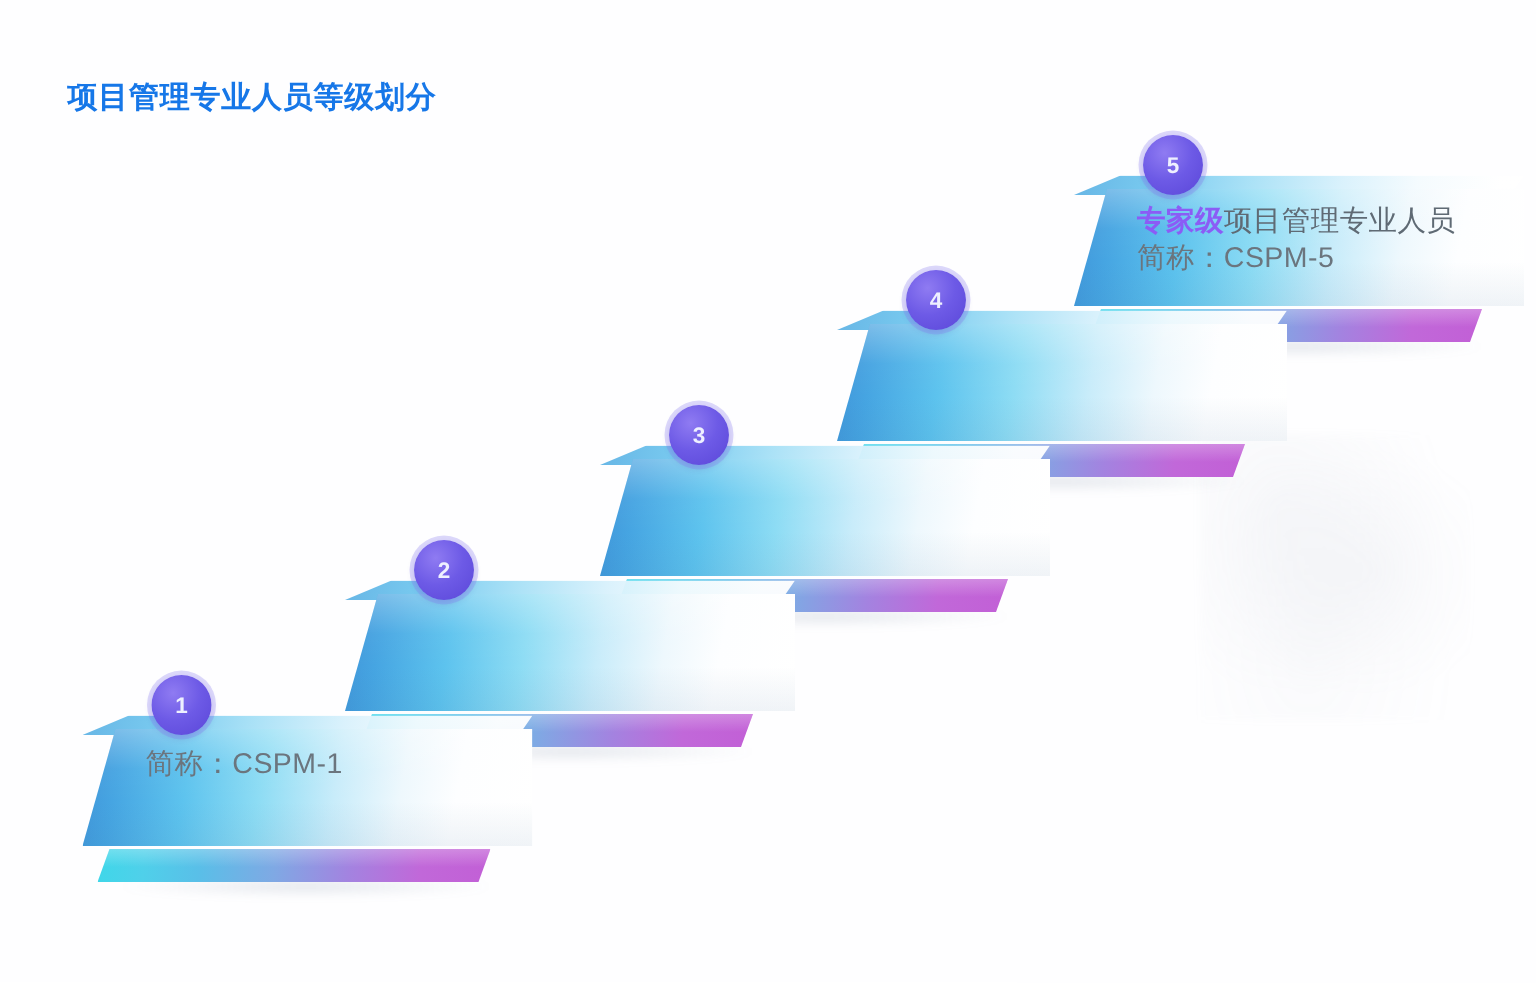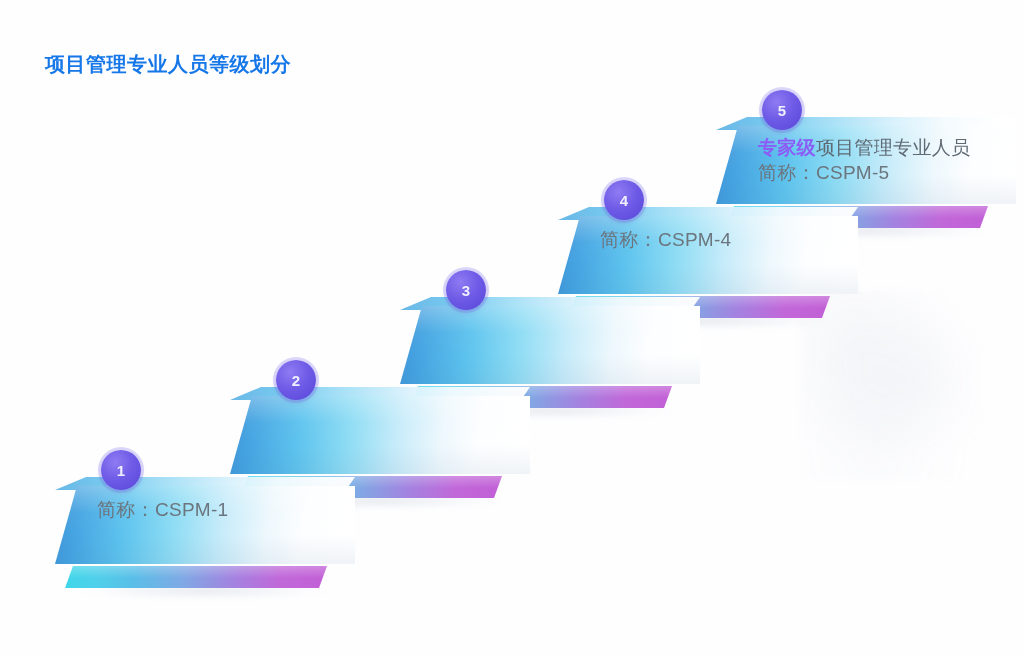--- a/index.html
+++ b/index.html
@@ -167,21 +167,20 @@
   </div>
 
   <div class="step" id="step-4">
     <div class="slab-shadow"></div>
     <div class="slab-strip"></div>
     <div class="slab-top"></div>
     <div class="slab-body"></div>
     <div class="slab-sheen"></div>
     <div class="badge">4</div>
     <div class="slab-text">
-      <div class="line2">简称：CSPM-4</div>
     </div>
   </div>
 
   <div class="step" id="step-3">
     <div class="slab-shadow"></div>
     <div class="slab-strip"></div>
     <div class="slab-top"></div>
     <div class="slab-body"></div>
     <div class="slab-sheen"></div>
     <div class="badge">3</div>

